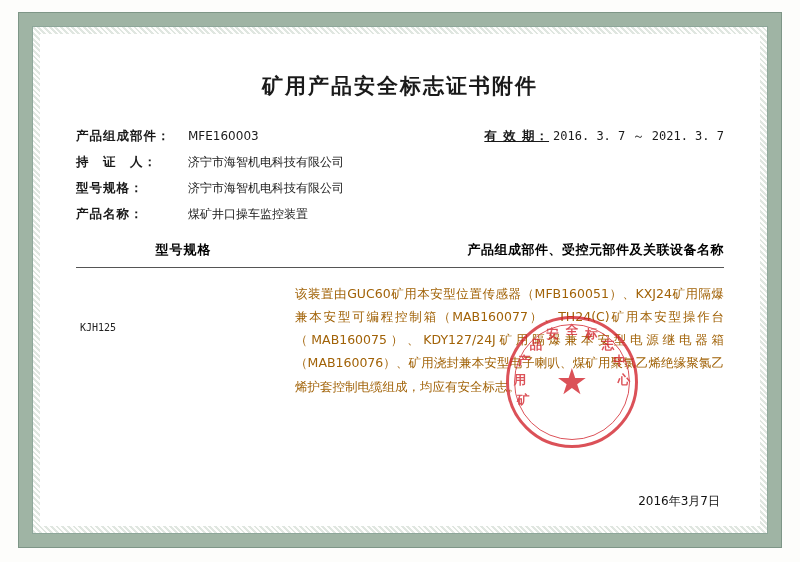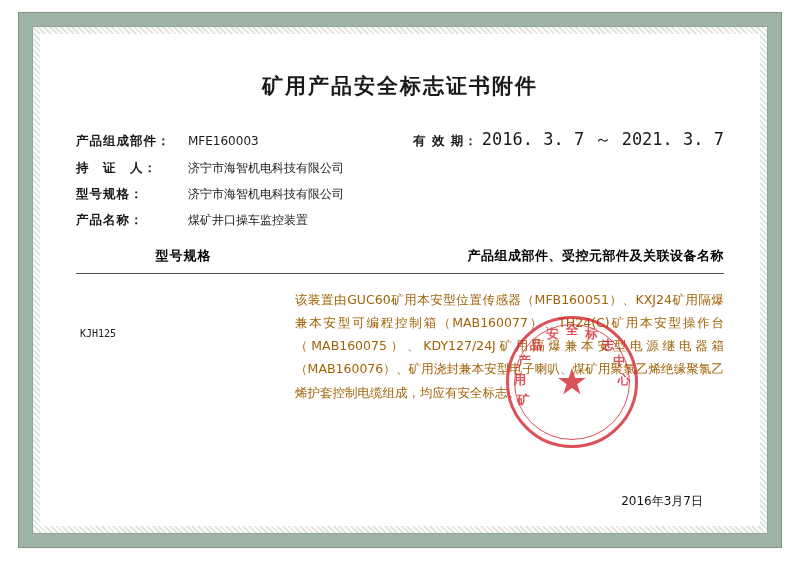--- a/index.html
+++ b/index.html
@@ -101,24 +101,24 @@
     font-family: "DejaVu Sans", sans-serif;
     font-size: 12px;
   }
   .meta-right {
     flex: 0 0 auto;
     margin-left: auto;
     font-size: 12.5px;
     font-weight: bold;
     white-space: nowrap;
   }
-  .meta-right .valid-label { letter-spacing: 1px; }
+  .meta-right .valid-label { letter-spacing: 1px; text-decoration: underline; }
   .meta-right .valid-value {
     font-family: "DejaVu Sans Mono", monospace;
-    font-size: 17px;
+    font-size: 12px;
     font-weight: normal;
     margin-left: 4px;
   }
 
   .table {
     margin-top: 18px;
   }
   .table-head {
     display: flex;
     align-items: flex-end;
@@ -209,21 +209,21 @@
     color: #d2212a;
     font-family: "DejaVu Sans", sans-serif;
     font-size: 12.5px;
     font-weight: bold;
     text-align: center;
     line-height: 16px;
   }
 
   .issue-date {
     position: absolute;
-    right: 21px;
+    right: 4px;
     bottom: 6px;
     font-family: "DejaVu Sans", sans-serif;
     font-size: 12px;
     color: #111;
   }
 </style>
 </head>
 <body>
 
 <div class="certificate">

